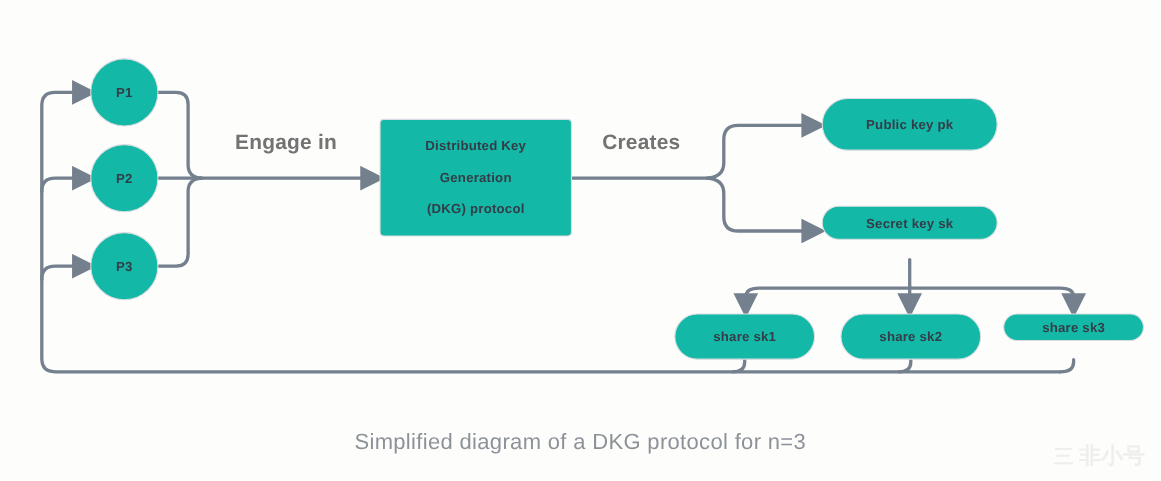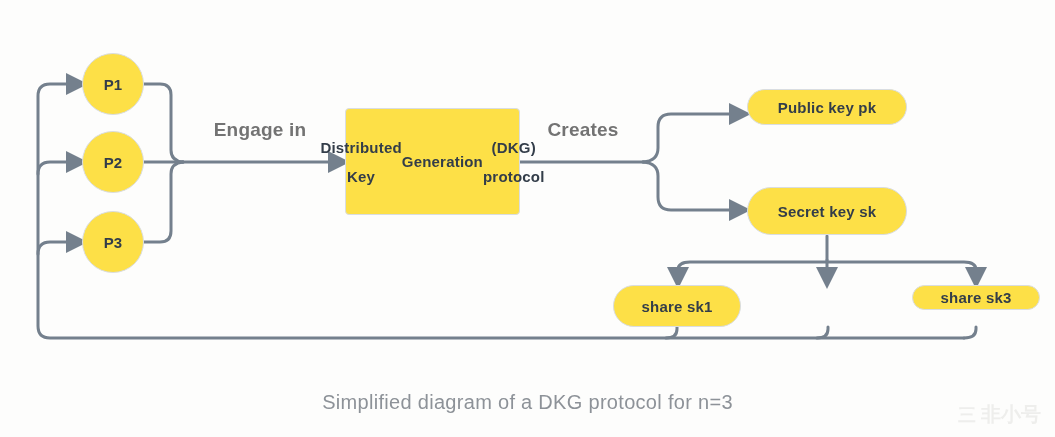--- a/index.html
+++ b/index.html
@@ -5,26 +5,26 @@
   html,body{margin:0;padding:0;}
   body{
     width:1055px;height:437px;position:relative;overflow:hidden;
     background:#fdfdfc;
     font-family:"Liberation Sans","DejaVu Sans",sans-serif;
   }
   .stage{position:absolute;inset:0;}
   svg.wires{position:absolute;left:0;top:0;pointer-events:none;}
   .node{
     position:absolute;display:flex;align-items:center;justify-content:center;
-    background:#fde047;border:1.5px solid #d9dde1;color:#333d49;
-    font-weight:600;font-size:15px;letter-spacing:.2px;box-sizing:border-box;
+    background:#14b8a6;border:1.5px solid #d9dde1;color:#333d49;
+    font-weight:600;font-size:12px;letter-spacing:.2px;box-sizing:border-box;
     z-index:2;
   }
   .circle{width:62px;height:62px;border-radius:50%;}
-  .rect{border-radius:4px;flex-direction:row;line-height:29px;text-align:center;}
+  .rect{border-radius:4px;flex-direction:column;line-height:29px;text-align:center;}
   .pill{border-radius:26px;}
   .flowlabel{
     position:absolute;color:#737373;font-weight:600;font-size:19px;
     text-align:center;z-index:2;letter-spacing:.2px;
   }
   .caption{
     position:absolute;left:0;top:391px;width:1055px;text-align:center;
     color:#8d9298;font-size:20px;font-weight:400;letter-spacing:.3px;z-index:2;
   }
   .watermark{
@@ -83,29 +83,32 @@
 
   <div class="flowlabel" style="left:200px;top:119px;width:120px;">Engage in</div>
   <div class="flowlabel" style="left:528px;top:119px;width:110px;">Creates</div>
 
   <div class="node rect" style="left:345px;top:108px;width:175px;height:107px;">
     <div>Distributed Key</div>
     <div>Generation</div>
     <div>(DKG) protocol</div>
   </div>
 
-  <div class="node pill" style="left:747px;top:89px;width:160px;height:36px;">
+  <div class="node pill" style="left:747px;top:89px;width:160px;height:48px;">
     <span>Public key pk</span>
   </div>
-  <div class="node pill" style="left:747px;top:187px;width:160px;height:48px;">
+  <div class="node pill" style="left:747px;top:187px;width:160px;height:31px;">
     <span>Secret key sk</span>
   </div>
 
   <div class="node pill" style="left:613px;top:285px;width:128px;height:42px;">
     <span>share sk1</span>
+  </div>
+  <div class="node pill" style="left:764px;top:285px;width:128px;height:42px;">
+    <span>share sk2</span>
   </div>
   <div class="node pill" style="left:912px;top:285px;width:128px;height:25px;">
     <span>share sk3</span>
   </div>
 
   <div class="caption">Simplified diagram of a DKG protocol for n=3</div>
 
   <div class="watermark">
     <span class="logo">三</span>
     <span>非小号</span>

